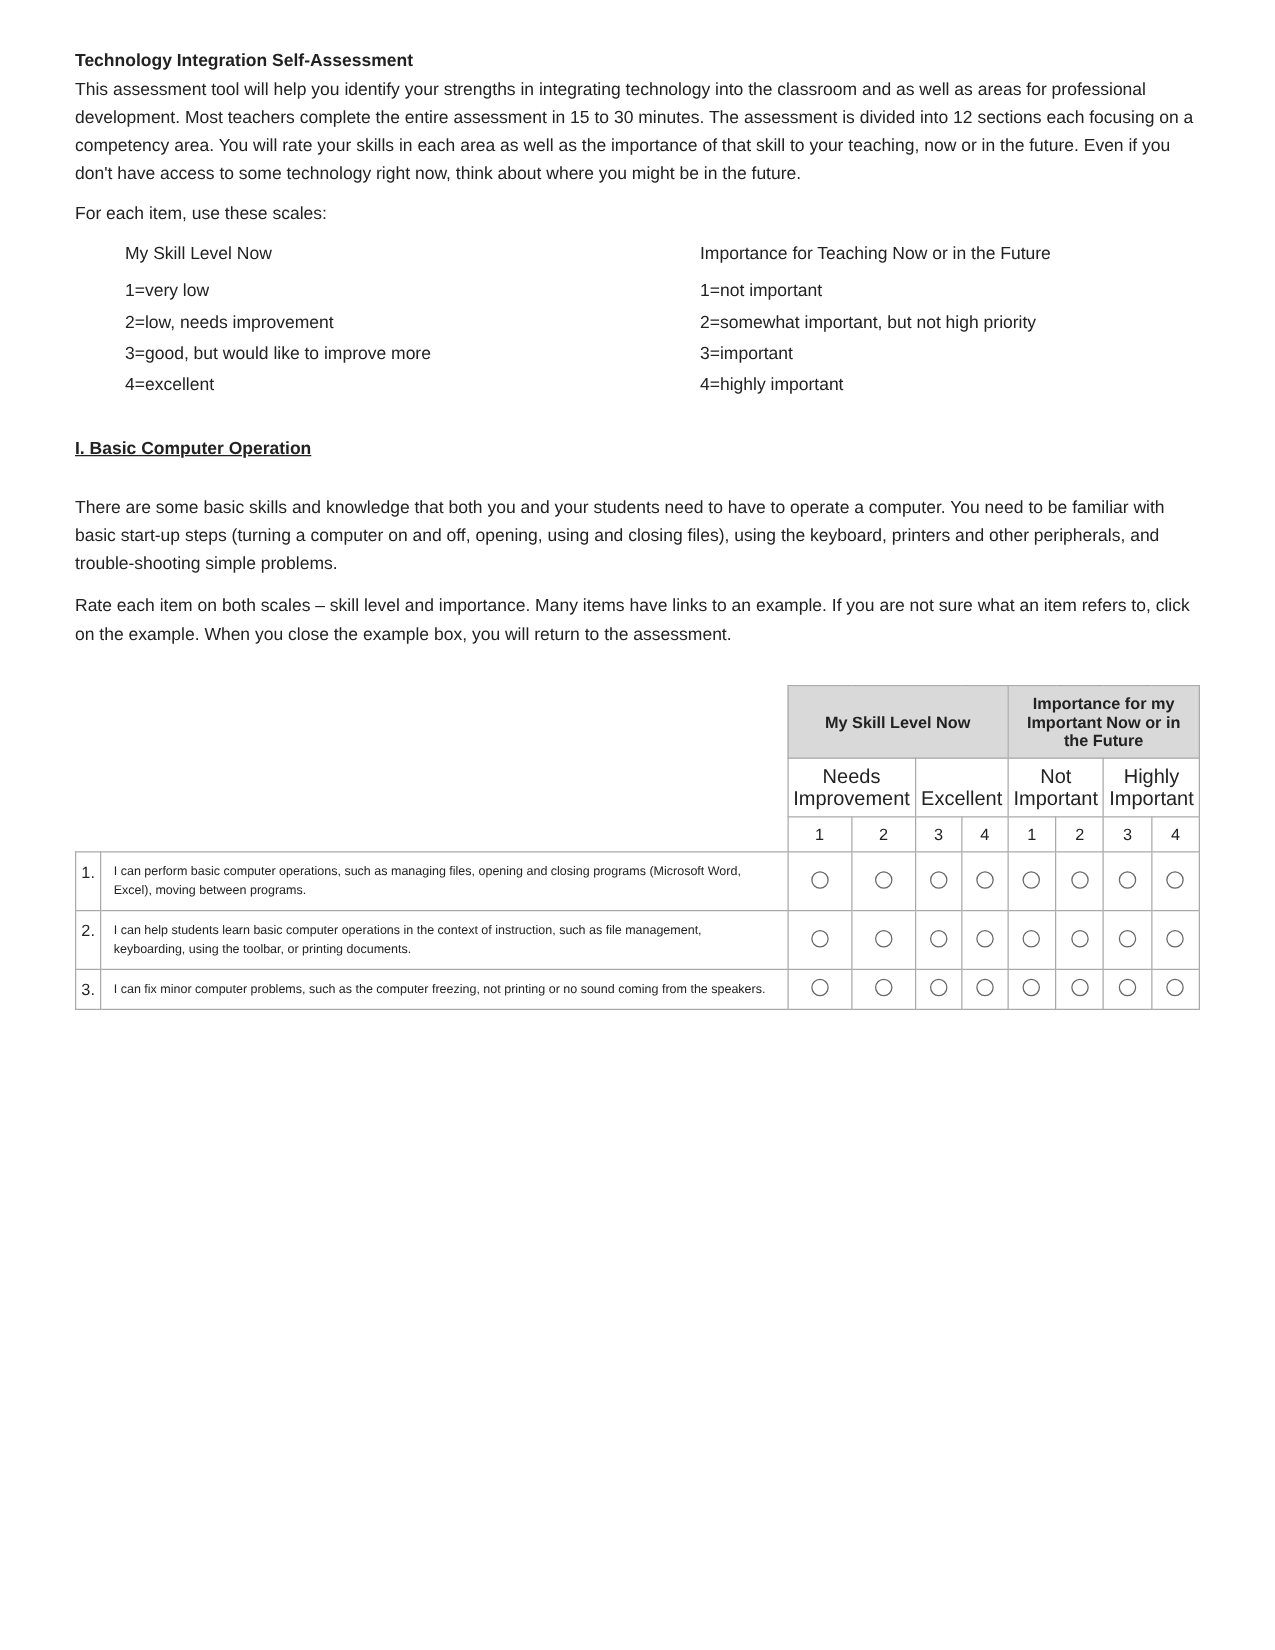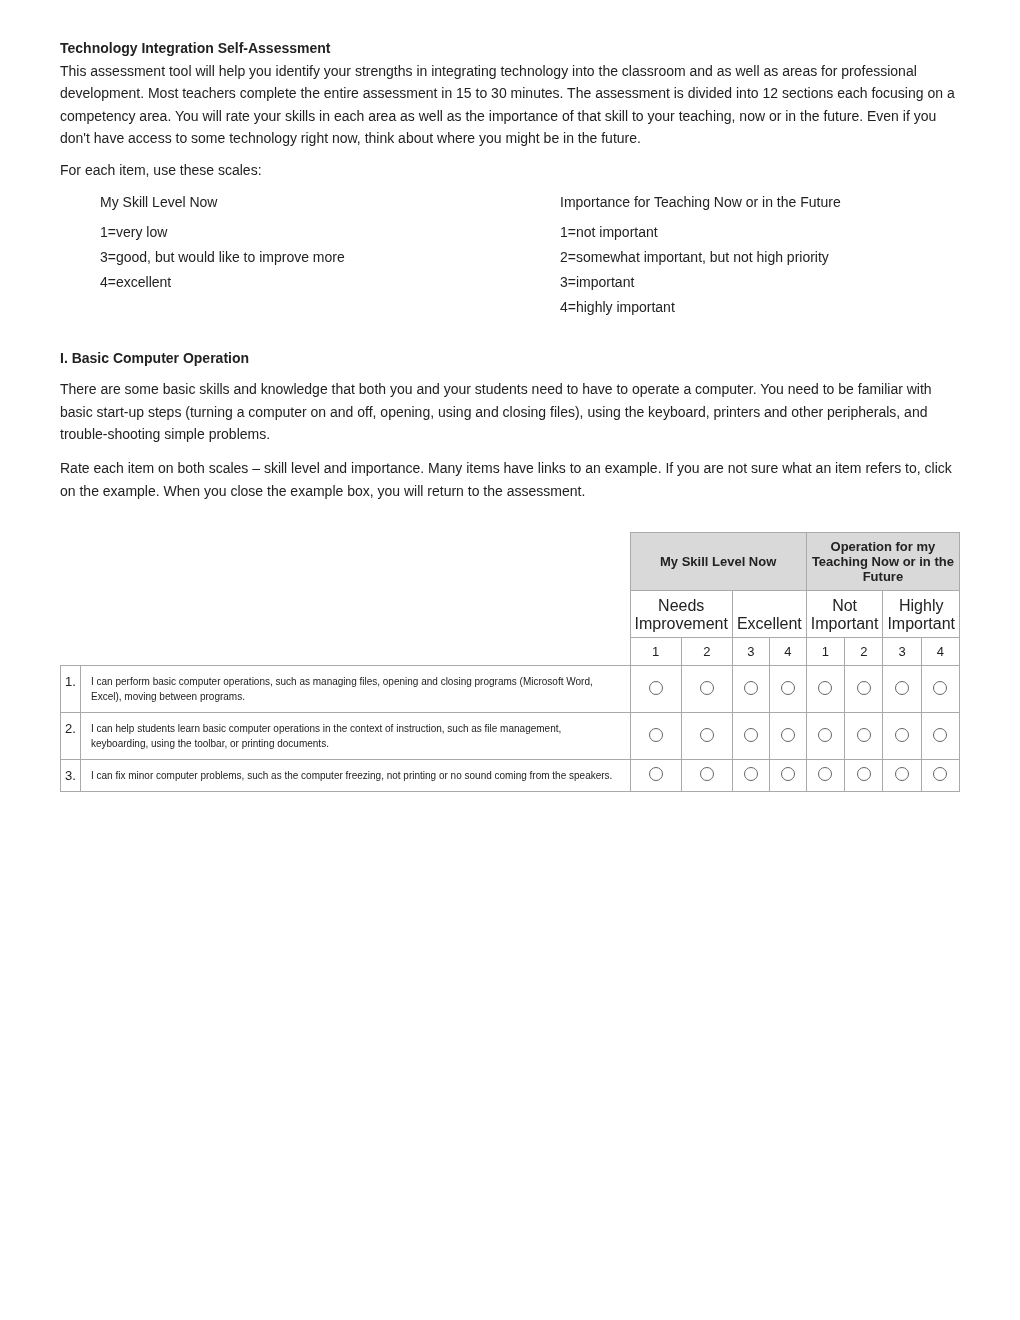--- a/index.html
+++ b/index.html
@@ -38,21 +38,22 @@
     }
     .scale-column .scale-title {
       font-weight: normal;
       margin-bottom: 10px;
     }
     .scale-column .scale-items {
       line-height: 1.8;
     }
     .section-title {
       font-weight: bold;
-      margin-bottom: 12px;
+      margin-bottom: 28px;
+      text-decoration: underline;
     }
     .section-text {
       margin-bottom: 12px;
       line-height: 1.6;
     }
     .table-wrapper {
       margin-top: 30px;
       width: 100%;
     }
     table {
@@ -114,20 +115,21 @@
 
 <p class="intro-text">This assessment tool will help you identify your strengths in integrating technology into the classroom and as well as areas for professional development. Most teachers complete the entire assessment in 15 to 30 minutes. The assessment is divided into 12 sections each focusing on a competency area. You will rate your skills in each area as well as the importance of that skill to your teaching, now or in the future. Even if you don't have access to some technology right now, think about where you might be in the future.</p>
 
 <p class="scales-label">For each item, use these scales:</p>
 
 <div class="scales-container">
   <div class="scale-column">
     <div class="scale-title">My Skill Level Now</div>
     <div class="scale-items">
       <div>1=very low</div>
+      <div>2=low, needs improvement</div>
       <div>3=good, but would like to improve more</div>
       <div>4=excellent</div>
     </div>
   </div>
   <div class="scale-column">
     <div class="scale-title">Importance for Teaching Now or in the Future</div>
     <div class="scale-items">
       <div>1=not important</div>
       <div>2=somewhat important, but not high priority</div>
       <div>3=important</div>
@@ -142,21 +144,21 @@
 
 <p class="section-text">Rate each item on both scales – skill level and importance. Many items have links to an example. If you are not sure what an item refers to, click on the example. When you close the example box, you will return to the assessment.</p>
 
 <div class="table-wrapper">
   <table>
     <thead>
 
       <tr>
         <td colspan="2" style="border:none; background:#fff;"></td>
         <td colspan="4" class="header-main">My Skill Level Now</td>
-        <td colspan="4" class="header-main">Operation for my Teaching Now or in the Future</td>
+        <td colspan="4" class="header-main">Importance for my Important Now or in the Future</td>
       </tr>
 
       <tr class="subheader-row">
         <td colspan="2" style="border:none; background:#fff;"></td>
         <td colspan="2" class="header-sub">Needs Improvement</td>
         <td colspan="2" class="header-sub">Excellent</td>
         <td colspan="2" class="header-sub">Not Important</td>
         <td colspan="2" class="header-sub">Highly Important</td>
       </tr>
 

